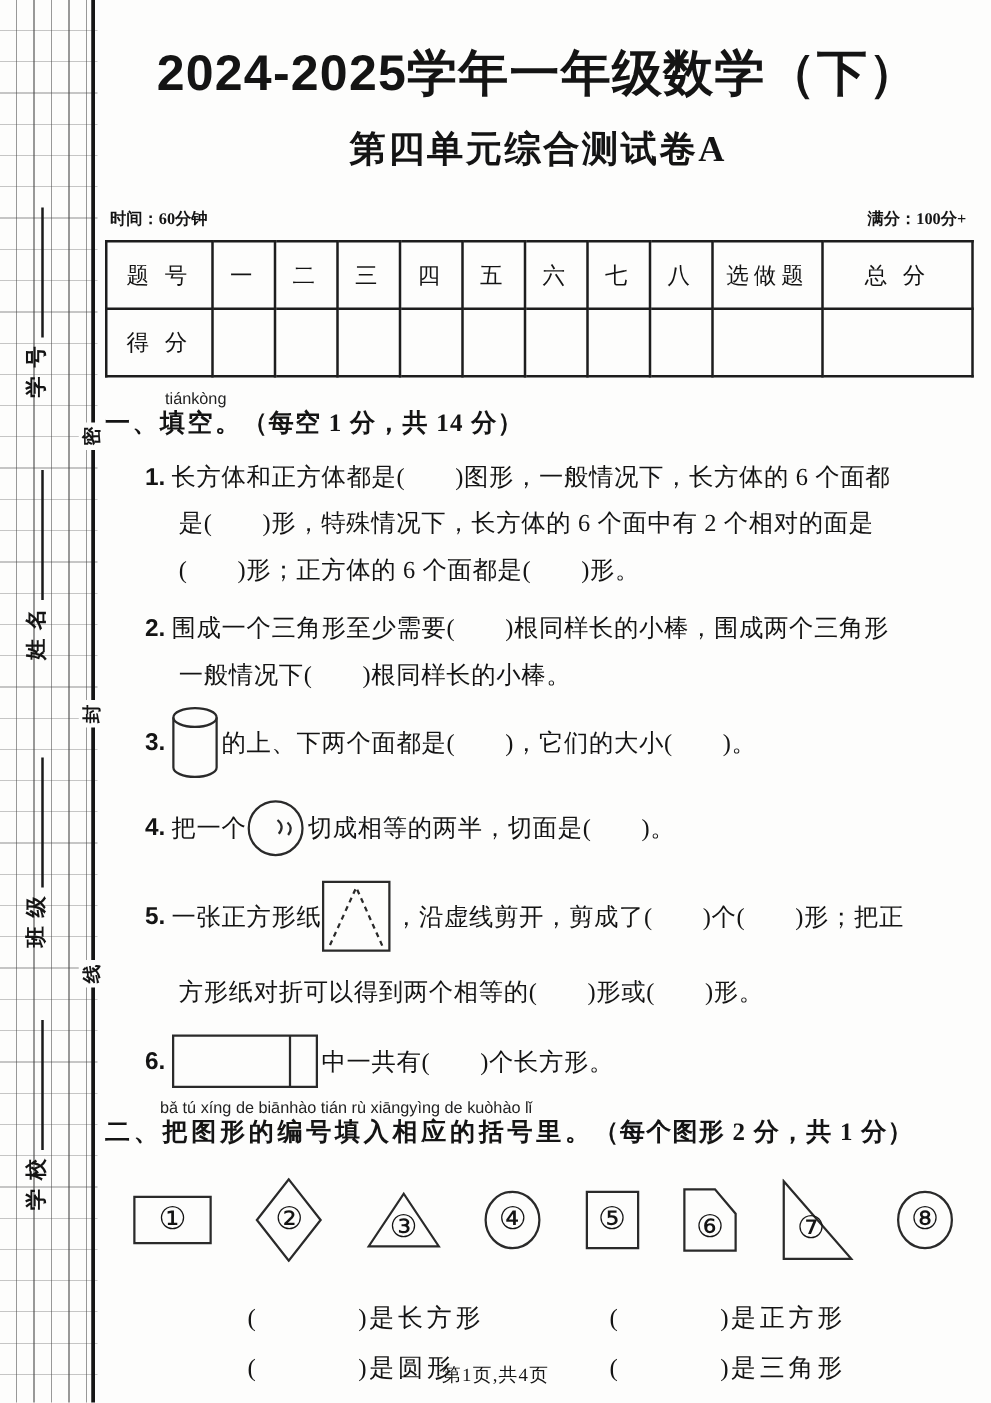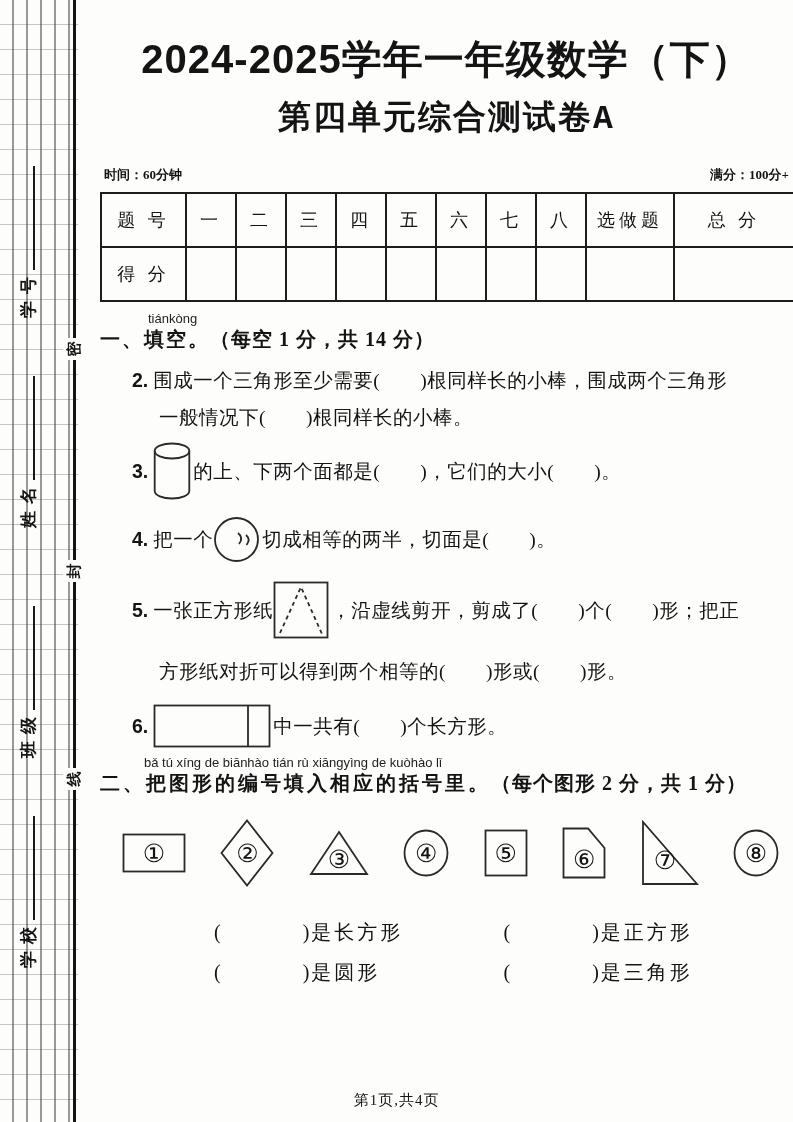--- a/index.html
+++ b/index.html
@@ -24,28 +24,28 @@
   }
   .v-field {
     position:absolute; display:flex; align-items:center; white-space:nowrap;
     transform:rotate(-90deg); transform-origin:0 0;
     font-size:17px; font-weight:bold; letter-spacing:7px;
     font-family:"Liberation Sans",sans-serif; height:24px;
   }
   .v-field .blank { display:inline-block; width:104px; height:14px; border-bottom:2px solid #1a1a1a; letter-spacing:0; }
 
   
-  .main { position:absolute; left:100px; top:0; width:693px; }
+  .main { position:absolute; left:84px; top:0; width:693px; }
   .title {
     margin-top:34px; text-align:center; font-size:40px; line-height:50px;
     font-weight:bold; font-family:"Liberation Sans",sans-serif; letter-spacing:1px;
   }
   .subtitle {
-    margin-top:18px; text-align:center; font-size:33px; line-height:36px;
-    font-weight:bold; font-family:Liberation Mono, monospace; letter-spacing:2px;
+    margin-top:18px; text-align:center; font-size:29px; line-height:36px;
+    font-weight:bold; font-family:Liberation Serif, serif; letter-spacing:2px;
   }
   .meta { margin-top:28px; display:flex; justify-content:space-between; padding:0 4px;
           font-size:13px; font-weight:bold; }
 
   table.score { margin-top:8px; width:100%; border-collapse:collapse; table-layout:fixed;
                 text-align:center; font-size:18px; }
   table.score td { border:2.2px solid #1d1d1d; height:54px; letter-spacing:4px;margin-top:40px; }
 
   .pinyin { font-size:13px; line-height:14px; font-family:"Liberation Sans",sans-serif; color:#222; }
   .sec-head { font-size:20px; line-height:26px; }
@@ -176,20 +176,25 @@
     </table>
 
   <div class="sec1">
     <div class="pinyin">tiánkòng</div>
     <div class="sec-head">
       <span class="hd">一、填空。</span><span class="note">（每空 1 分，共 14 分）</span>
     </div>
 
     <div class="questions">
 
+      <div class="q1">
+        <div><span class="q-num">1.</span><span class="q-text">长方体和正方体都是(　　)图形，一般情况下，长方体的 6 个面都</span></div>
+        <div class="cont"><span class="q-text">是(　　)形，特殊情况下，长方体的 6 个面中有 2 个相对的面是</span></div>
+        <div class="cont"><span class="q-text">(　　)形；正方体的 6 个面都是(　　)形。</span></div>
+      </div>
 
       <div class="q2">
         <div><span class="q-num">2.</span><span class="q-text">围成一个三角形至少需要(　　)根同样长的小棒，围成两个三角形</span></div>
         <div class="cont"><span class="q-text">一般情况下(　　)根同样长的小棒。</span></div>
       </div>
 
       <div class="q-row q3">
         <span class="q-num">3.</span>
         <svg class="fig outline" width="38" height="58" viewBox="0 0 38 58">
           <ellipse cx="19" cy="9" rx="17.3" ry="7.5"></ellipse>

